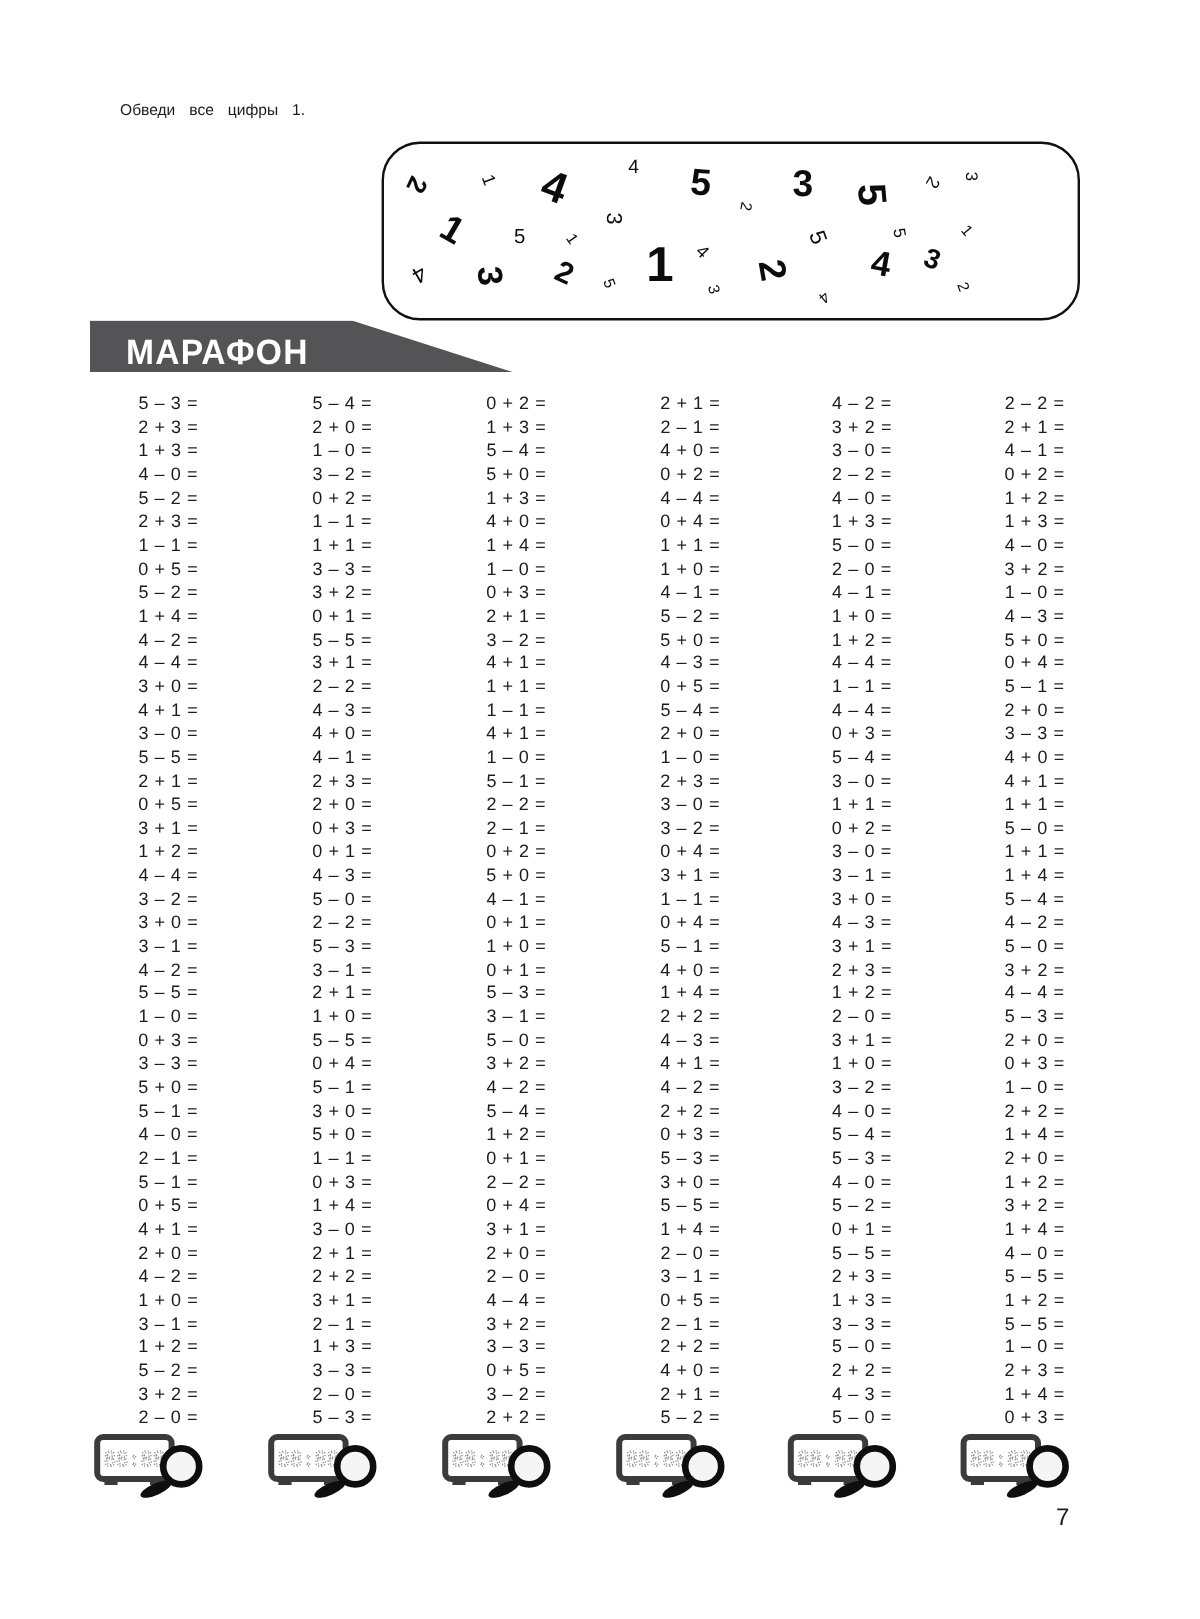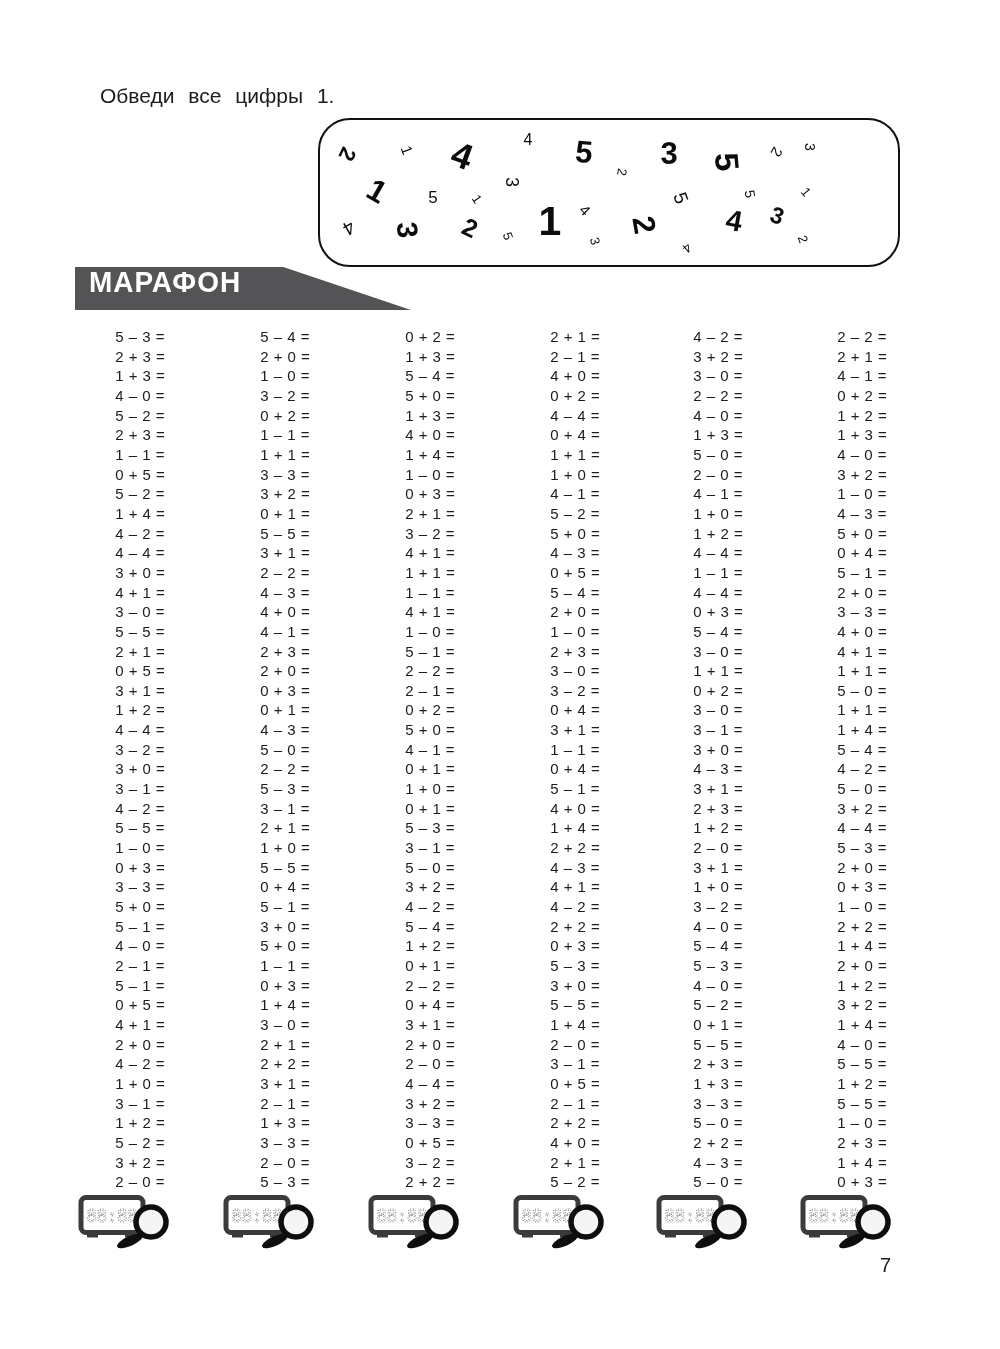--- a/index.html
+++ b/index.html
@@ -1,34 +1,34 @@
 <!DOCTYPE html>
 <html><head>
 <meta charset="utf-8">
 <style>
   html,body{margin:0;padding:0;}
   body{
     width:1000px;height:1349px;background:#ffffff;position:relative;
     font-family:"Liberation Sans", sans-serif;color:#1c1c1c;overflow:hidden;
   }
   .instruction{
-    position:absolute;left:100px;top:84px;font-size:21px;word-spacing:8px;
+    position:absolute;left:100px;top:84px;font-size:13px;word-spacing:8px;
     color:#1c1c1c;
   }
   .digit-box{
     position:absolute;left:318px;top:118px;width:578px;height:145px;
     border:2.5px solid #111;border-radius:32px;background:#fff;
   }
   .sd{
     position:absolute;line-height:1;color:#0c0c0c;white-space:pre;
   }
   .banner{
     position:absolute;left:75px;top:267px;width:336px;height:43px;
     clip-path:polygon(0 0, 62% 0, 100% 100%, 0 100%);
-    display:flex;align-items:flex-start;
+    display:flex;align-items:flex-end;padding-left:16px;
   }
   .banner-label{
     font-weight:bold;font-size:28px;letter-spacing:1px;padding-left:14px;
     transform:scaleY(1.05);
   }
   .grid{position:absolute;left:75px;top:327px;width:860px;height:866px;}
   .col{position:absolute;top:0;width:130px;text-align:center;}
   .expr{
     height:19.66px;line-height:19.66px;font-size:15px;word-spacing:1px;
     white-space:pre;color:#1c1c1c;

